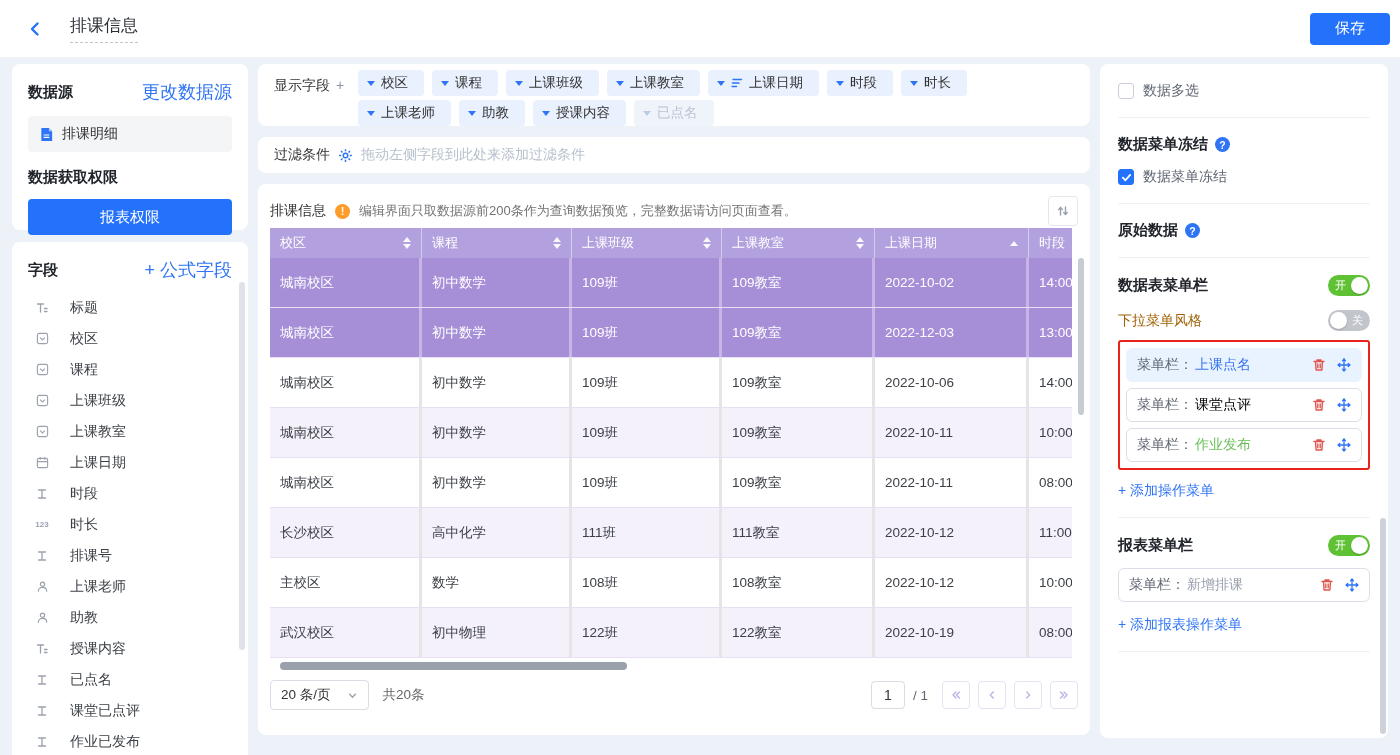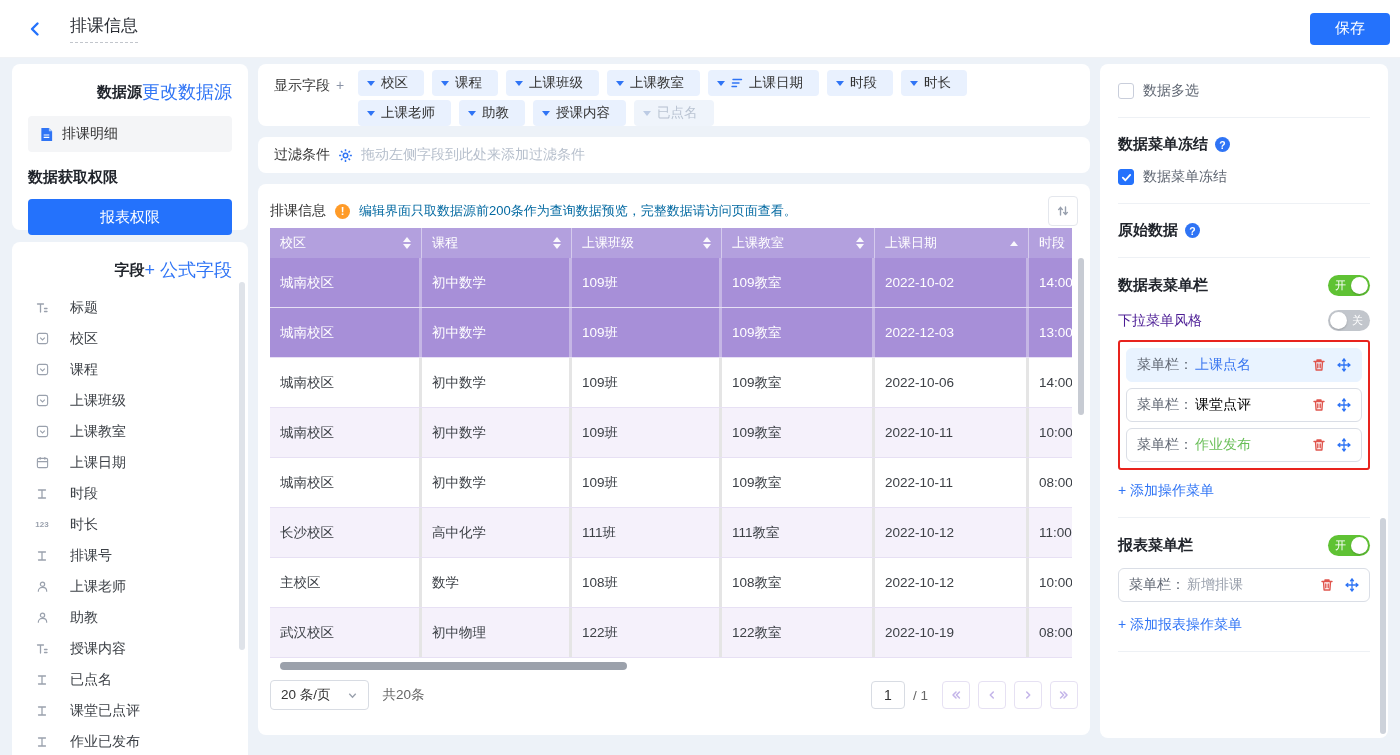--- a/index.html
+++ b/index.html
@@ -14,21 +14,21 @@
   .topbar { position:absolute; left:0; top:0; width:1400px; height:58px; background:#fff;
             display:flex; align-items:center; padding:0 10px 0 26px; border-bottom:1px solid #f0f2f5; z-index:5; }
   .back-btn { display:flex; align-items:center; cursor:pointer; }
   .page-title { margin-left:26px; font-size:17px; color:#2b2f36; padding-bottom:5px;
                 border-bottom:1px dashed #c2c6cc; }
   .save-btn { margin-left:auto; width:80px; height:32px; background:#2472fc; color:#fff;
               border:none; border-radius:4px; font-size:15px; font-family:inherit; cursor:pointer; }
 
   
   #ds-card { left:12px; top:64px; width:236px; height:166px; padding:16px; }
-  .card-title-row { display:flex; align-items:center; justify-content:flex-end; }
+  .card-title-row { display:flex; align-items:center; justify-content:space-between; }
   .sec-title { font-size:15px; font-weight:bold; color:#20242b; }
   .link { color:#2f74f5; font-size:18px; text-decoration:none; cursor:pointer; }
   .ds-item { margin-top:12px; background:#f4f5f7; border-radius:4px; height:36px;
              display:flex; align-items:center; gap:8px; padding:0 10px; cursor:pointer; }
   .perm-title { margin-top:16px; font-size:15px; font-weight:bold; color:#20242b; }
   .perm-btn { margin-top:12px; width:100%; height:36px; background:#2472fc; color:#fff;
               border:none; border-radius:4px; font-size:15px; font-family:inherit; cursor:pointer; }
 
   #fields-card { left:12px; top:242px; width:236px; height:520px; padding:16px 16px 0; overflow:hidden; }
   .field-list { margin-top:10px; }
@@ -56,21 +56,21 @@
   #filter-card { left:258px; top:137px; width:832px; height:36px; display:flex; align-items:center;
                  gap:8px; padding:0 16px; }
   .filter-ph { color:#b6bfcc; }
 
   
   #table-card { left:258px; top:184px; width:832px; height:551px; padding:12px; }
   .tp-header { height:30px; display:flex; align-items:center; gap:9px; }
   .tp-title { font-size:14px; color:#333; }
   .warn-icon { width:15px; height:15px; border-radius:50%; background:#ff9b28; color:#fff;
                font-size:11px; font-weight:bold; display:flex; align-items:center; justify-content:center; }
-  .warn-text { color:#0369a1; font-size:13px; }
+  .warn-text { color:#737373; font-size:13px; }
   .sort-toggle { margin-left:auto; width:30px; height:30px; border:1px solid #e4e7ed; border-radius:4px;
                  display:flex; align-items:center; justify-content:center; cursor:pointer; background:#fff; }
   .tbl { width:802px; overflow:hidden; margin-top:2px; }
   .tbl-head { display:flex; height:30px; width:879px; background:#b3a0de; }
   .th { display:flex; align-items:center; justify-content:space-between; padding:0 10px;
         color:#fff; font-size:13px; border-right:1px solid rgba(255,255,255,.45); cursor:pointer; flex:none; }
   .sortpair { display:flex; flex-direction:column; align-items:center; gap:2px; }
   .t-up { width:0; height:0; border-left:4px solid transparent; border-right:4px solid transparent;
           border-bottom:5px solid rgba(255,255,255,.92); }
   .t-dn { width:0; height:0; border-left:4px solid transparent; border-right:4px solid transparent;
@@ -103,21 +103,21 @@
               display:flex; align-items:center; justify-content:center; cursor:pointer; flex:none; }
   .checkbox.checked { background:#2472fc; border-color:#2472fc; }
   .chk-label { color:#5f6672; font-size:14px; }
   .chk-label.light { color:#9aa1ad; }
   .divider { height:1px; background:#eef1f5; margin:17px 0; }
   .sec-title-row { display:flex; align-items:center; gap:7px; }
   .help { width:15px; height:15px; border-radius:50%; background:#2f74f5; color:#fff; font-size:10.5px;
           font-weight:bold; display:flex; align-items:center; justify-content:center; cursor:pointer; }
   .toggle-row { display:flex; align-items:center; justify-content:space-between; margin-top:14px; }
   .toggle-row:first-of-type { margin-top:0; }
-  .row-label { color:#4c1d95; font-size:14px; }
+  .row-label { color:#a16207; font-size:14px; }
   .toggle { width:42px; height:21px; border-radius:11px; display:flex; align-items:center; cursor:pointer; }
   .toggle.on { background:#5fc234; justify-content:space-between; padding:0 2px 0 7px; }
   .toggle.off { background:#c2c6cc; justify-content:space-between; padding:0 7px 0 2px; }
   .t-label { color:#fff; font-size:11px; }
   .knob { width:17px; height:17px; border-radius:50%; background:#fff; box-shadow:0 1px 2px rgba(0,0,0,.2); }
   .redbox { margin-top:9px; border:2px solid #e8231d; border-radius:3px; padding:6px;
             display:flex; flex-direction:column; gap:6px; }
   .menu-item { height:34px; border:1px solid #dadee6; border-radius:6px; background:#fff;
                display:flex; align-items:center; padding:0 10px; gap:2px; cursor:pointer; }
   .menu-item.first { background:#e9f3ff; border-color:#e9f3ff; }

